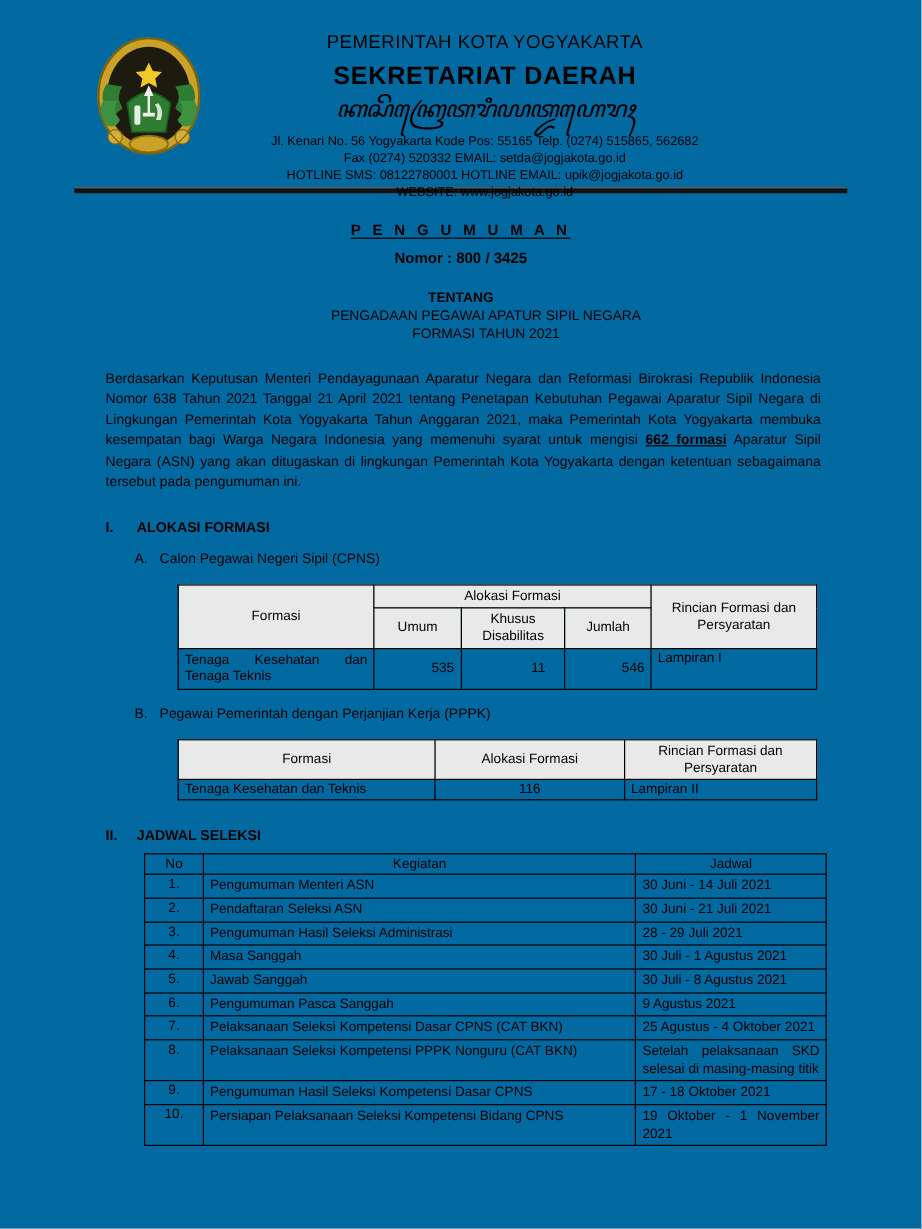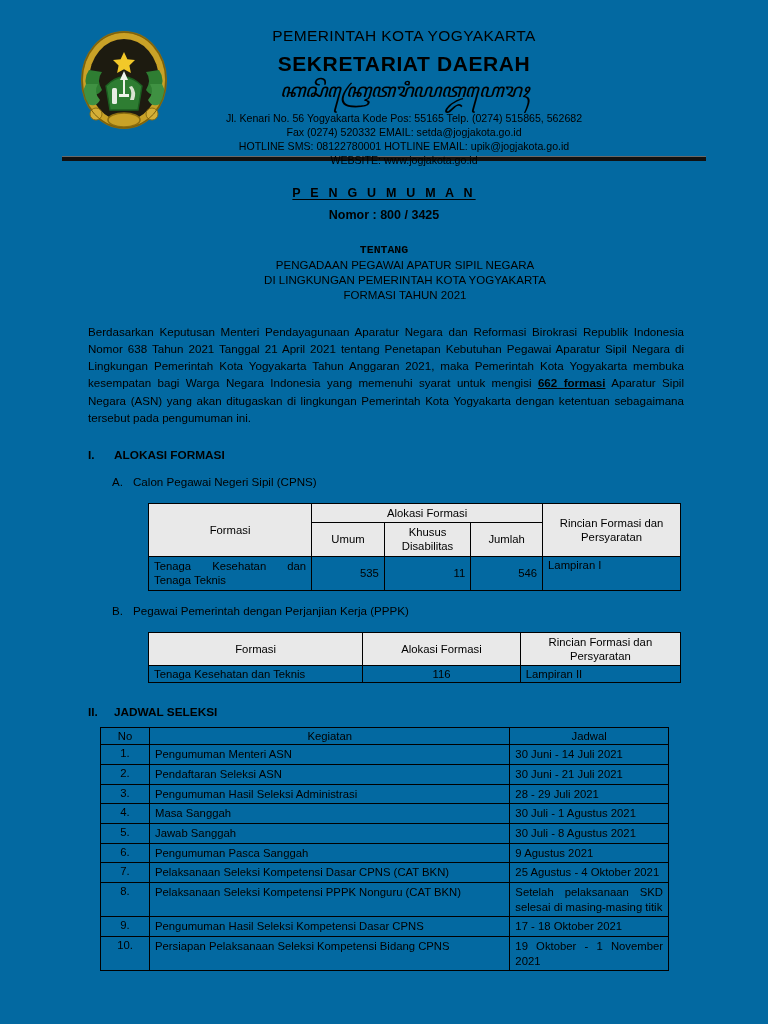--- a/index.html
+++ b/index.html
@@ -91,21 +91,20 @@
   }
   .ann-nomor {
     font-size: 12.5px;
     font-weight: bold;
     margin-top: 7px;
   }
   .ann-tentang {
     font-size: 11.5px;
     font-weight: bold;
     margin-top: 21px;
-    font-family: Liberation Mono, monospace;
   }
   .ann-line {
     font-size: 11.5px;
     font-weight: normal;
     margin-top: 3px;
     padding-left: 42px;
   }
 
   
   .content {
@@ -155,31 +154,31 @@
   .tbl-wrap { margin-top: 15px; margin-left: 60px; }
 
   
   .t-cpns { width: 533px; }
   .t-cpns .c-formasi { width: 182px; }
   .t-cpns .c-umum { width: 62px; }
   .t-cpns .c-khusus { width: 82px; }
   .t-cpns .c-jumlah { width: 60px; }
   .t-cpns .c-rincian { width: 147px; }
   .t-cpns .body-formasi { text-align: justify; line-height: 1.3; }
-  .t-cpns .body-num { text-align: right; vertical-align: middle; padding-left: 47px; }
+  .t-cpns .body-num { text-align: center; vertical-align: middle; padding-left: 47px; }
 
   
   .t-pppk { width: 533px; }
   .t-pppk .c-formasi { width: 218px; }
   .t-pppk .c-alokasi { width: 157px; }
   .t-pppk .c-rincian { width: 158px; }
   .t-pppk .body-num { text-align: center; }
 
   
-  .tbl-wrap-sched { margin-top: 8px; margin-left: 12px; }
+  .tbl-wrap-sched { margin-top: 8px; margin-left: 32px; }
   .t-sched { width: 569px; }
   .t-sched .c-no { width: 40px; }
   .t-sched .c-keg { width: 374px; }
   .t-sched .c-jad { width: 155px; }
   .t-sched td.no { text-align: center; }
   .t-sched td.keg { text-align: justify; line-height: 1.3; }
   .t-sched td.jad { text-align: justify; line-height: 1.3; }
   .t-sched td.keg-nowrap { text-align: left; line-height: 1.3; }
   .t-sched td.jad-nowrap { text-align: left; line-height: 1.3; }
 </style>
@@ -224,21 +223,20 @@
     </div>
   </div>
 
   <div class="rule"></div>
 
   <div class="ann">
     <div><span class="ann-word">P E N G U M U M A N</span></div>
     <div class="ann-nomor">Nomor :  800 / 3425</div>
     <div class="ann-tentang">TENTANG</div>
     <div class="ann-line">PENGADAAN PEGAWAI APATUR SIPIL NEGARA</div>
-    <div class="ann-line">DI LINGKUNGAN PEMERINTAH KOTA YOGYAKARTA</div>
     <div class="ann-line">FORMASI TAHUN 2021</div>
   </div>
 
   <div class="content">
 
     <p class="para"><span>Berdasarkan Keputusan Menteri Pendayagunaan Aparatur Negara dan Reformasi Birokrasi Republik Indonesia Nomor 638 Tahun 2021 Tanggal 21 April 2021 tentang Penetapan Kebutuhan Pegawai Aparatur Sipil Negara di Lingkungan Pemerintah Kota Yogyakarta Tahun Anggaran 2021, maka Pemerintah Kota Yogyakarta membuka kesempatan bagi Warga Negara Indonesia yang memenuhi syarat untuk mengisi </span><b>662 formasi</b><span> Aparatur Sipil Negara (ASN) yang akan ditugaskan di lingkungan Pemerintah Kota Yogyakarta dengan ketentuan sebagaimana tersebut pada pengumuman ini.</span></p>
 
     <div class="sec">
       <span class="num">I.</span>
       <span>ALOKASI FORMASI</span>

